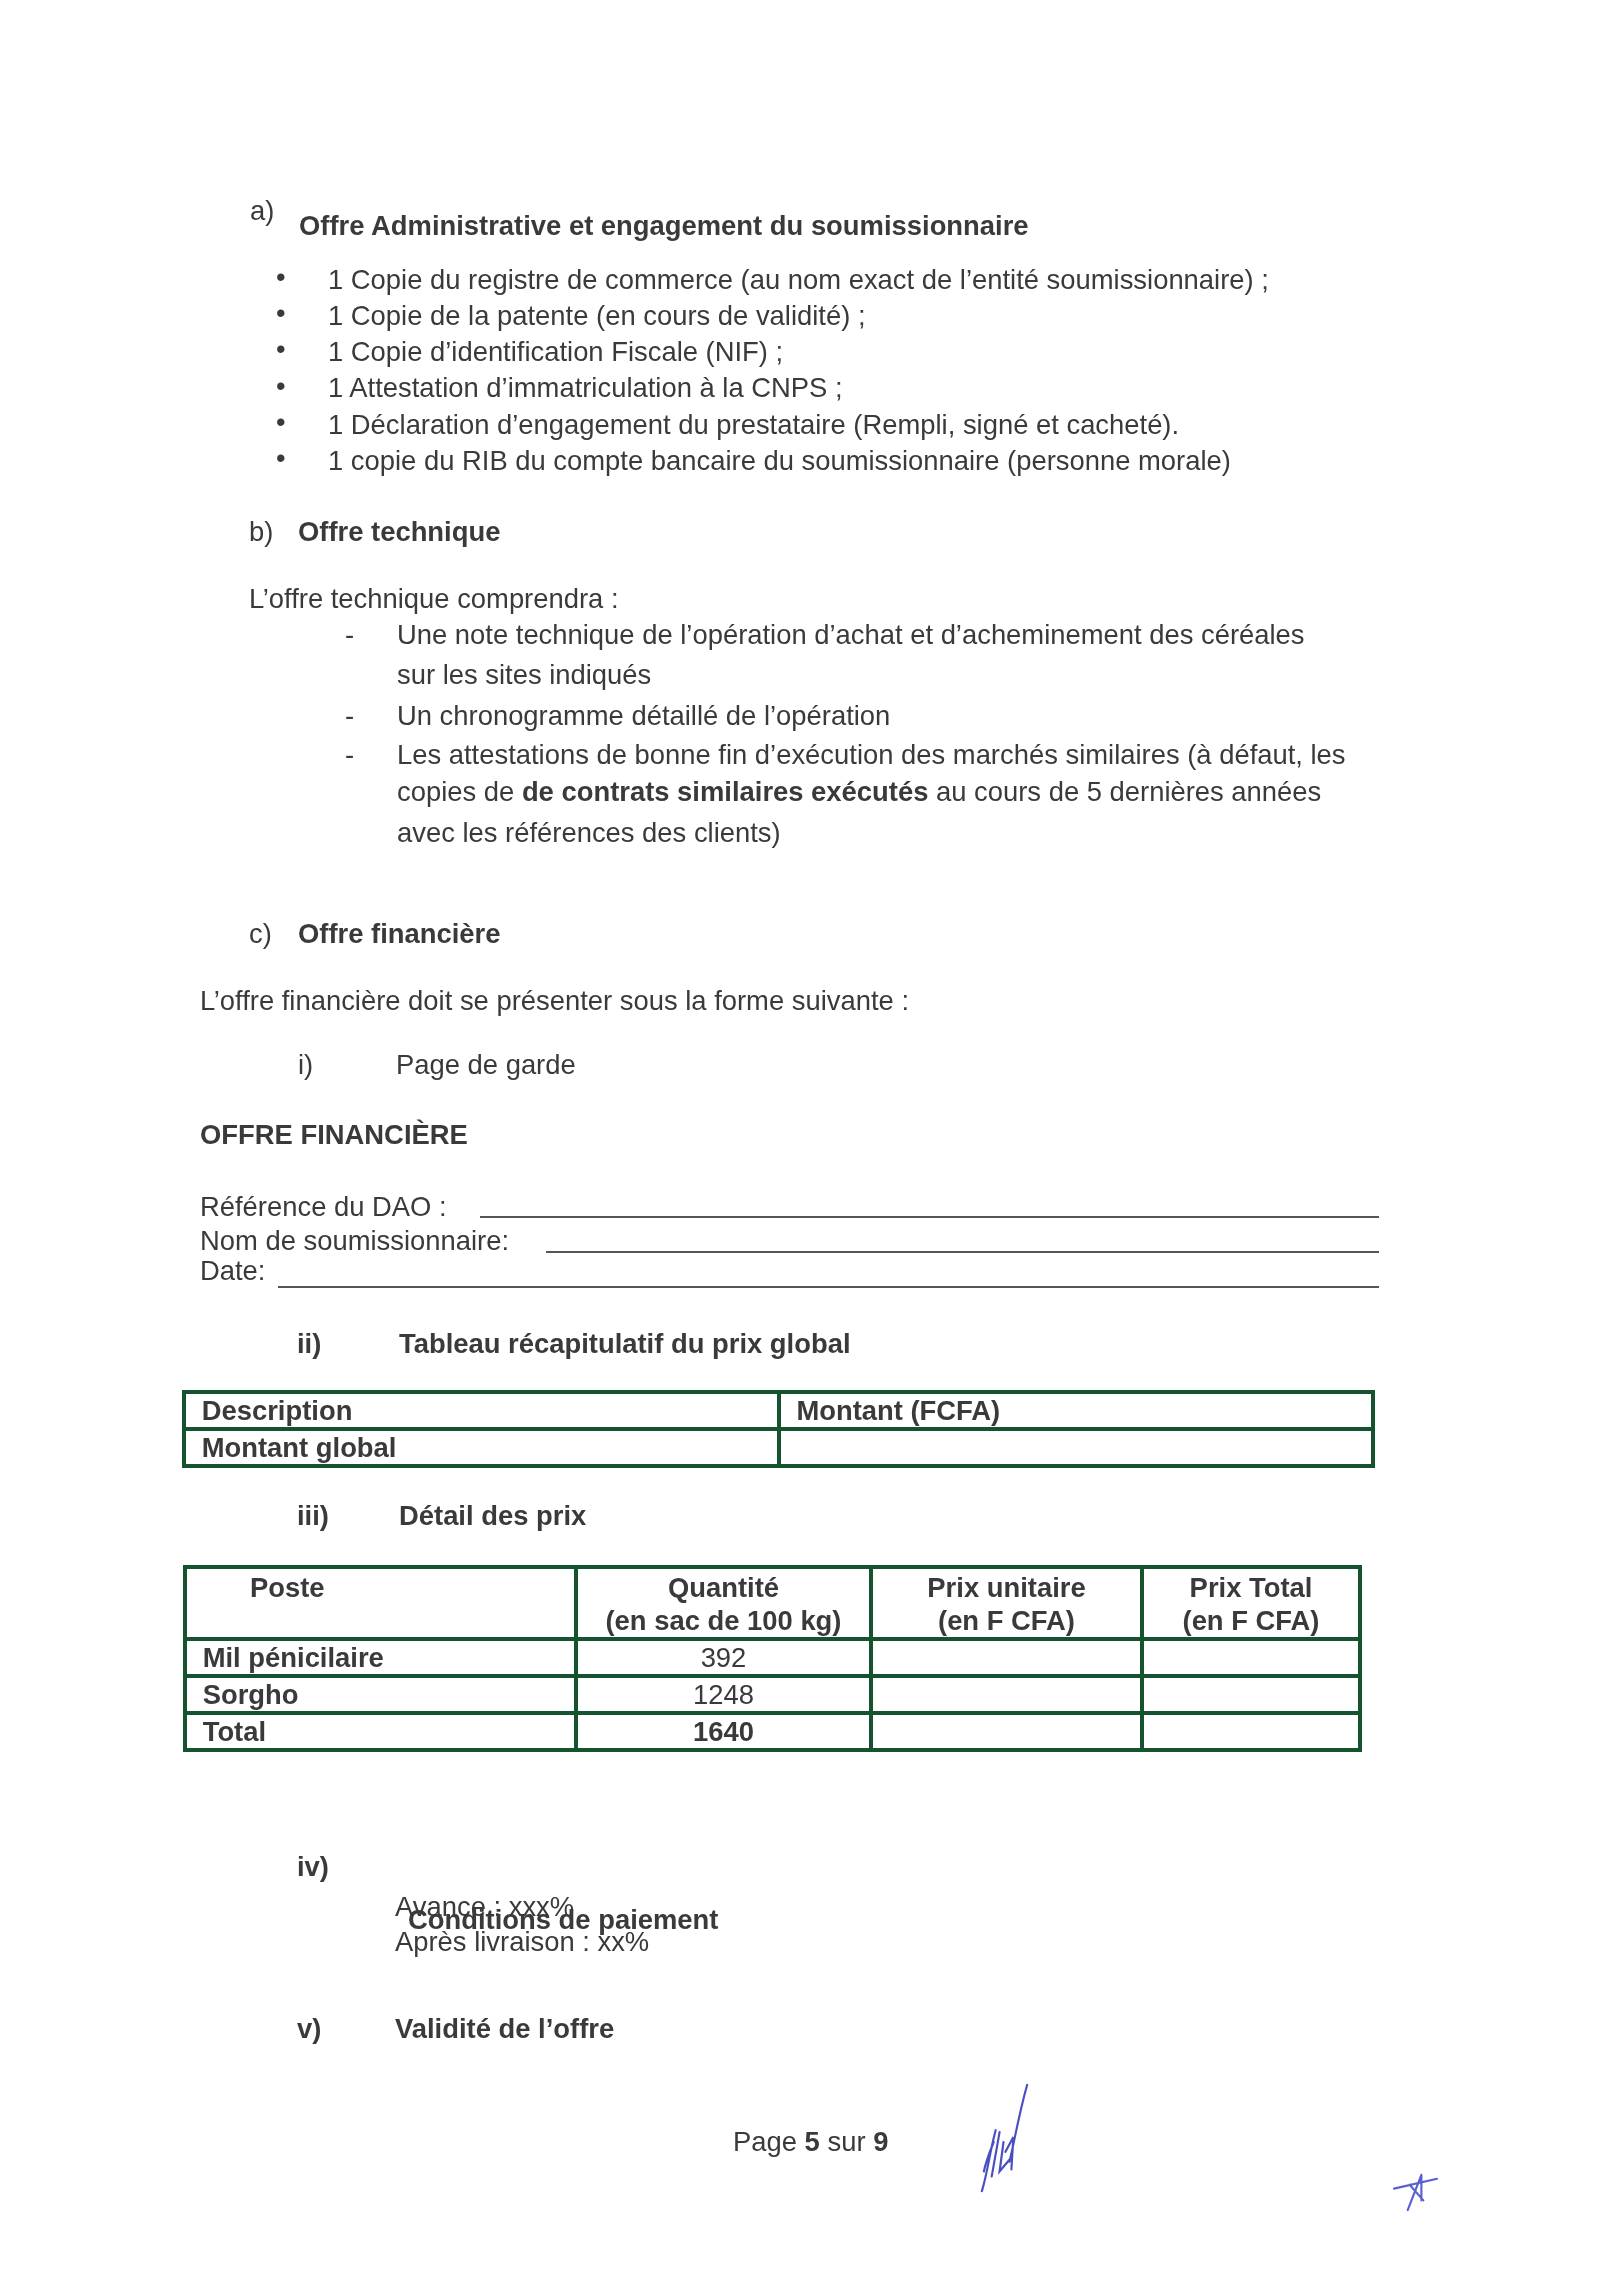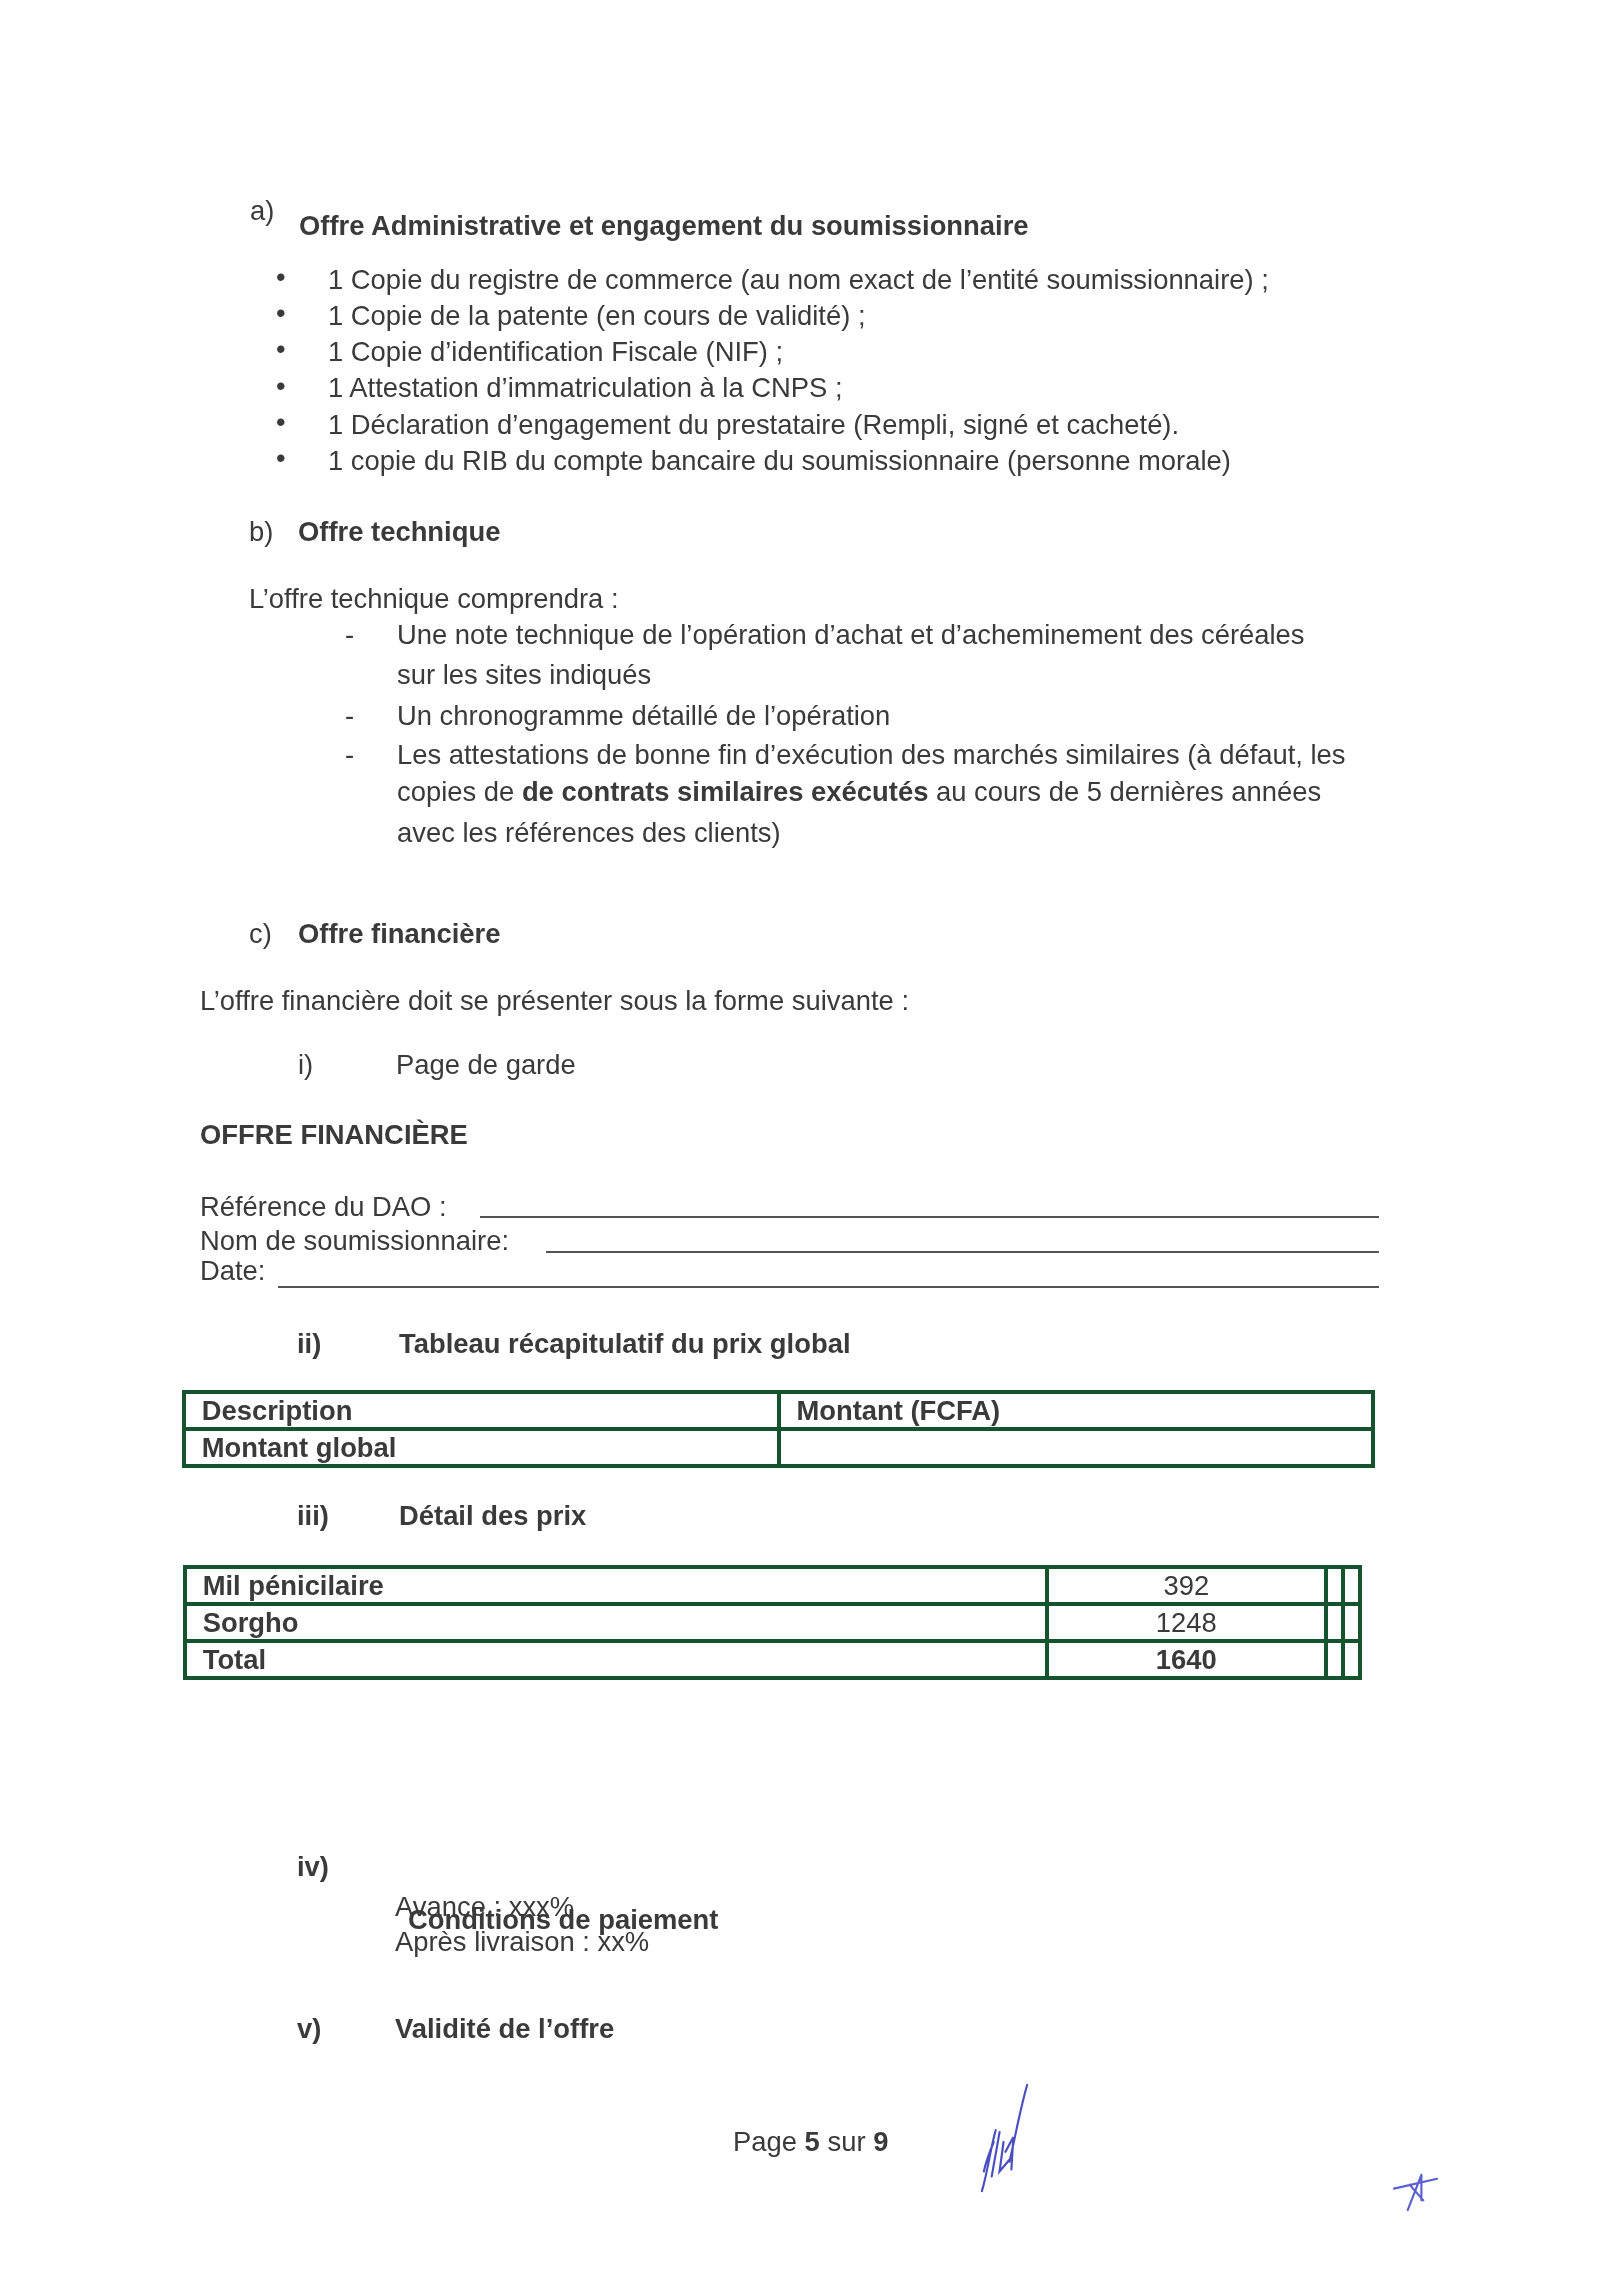--- a/index.html
+++ b/index.html
@@ -87,20 +87,37 @@
     <td></td>
   </tr>
 </tbody>
   </table>
 
 <div class="abs t b" style="left:297px; top:1502px;">iii)</div>
 <div class="abs t b" style="left:399px; top:1502px;">Détail des prix</div>
 
 <table class="grid" style="left:183px; top:1565px; width:1179px;">
   <tbody>
+      <tr style="height:70px;">
+    <td class="c" style="width:324px; vertical-align:top; text-align:left; padding-left:63px; padding-top:2px;">
+      <div>Poste</div>
+    </td>
+    <td class="c" style="width:291px; vertical-align:top; padding-top:2px;">
+      <div>Quantité</div>
+      <div>(en sac de 100 kg)</div>
+    </td>
+    <td class="c" style="width:267px; vertical-align:top; padding-top:2px;">
+      <div>Prix unitaire</div>
+      <div>(en F CFA)</div>
+    </td>
+    <td class="c" style="vertical-align:top; padding-top:2px;">
+      <div>Prix Total</div>
+      <div>(en F CFA)</div>
+    </td>
+  </tr>
   <tr style="height:28px;padding-left:22px;">
     <td>Mil pénicilaire</td>
     <td class="c n">392</td>
     <td class="c"></td>
     <td class="c"></td>
   </tr>
   <tr style="height:36px;">
     <td>Sorgho</td>
     <td class="c n">1248</td>
     <td class="c"></td>

